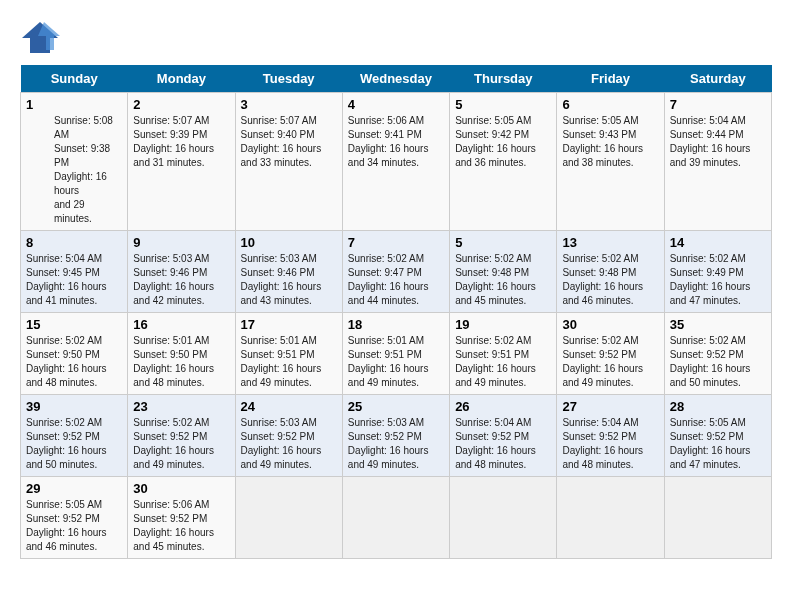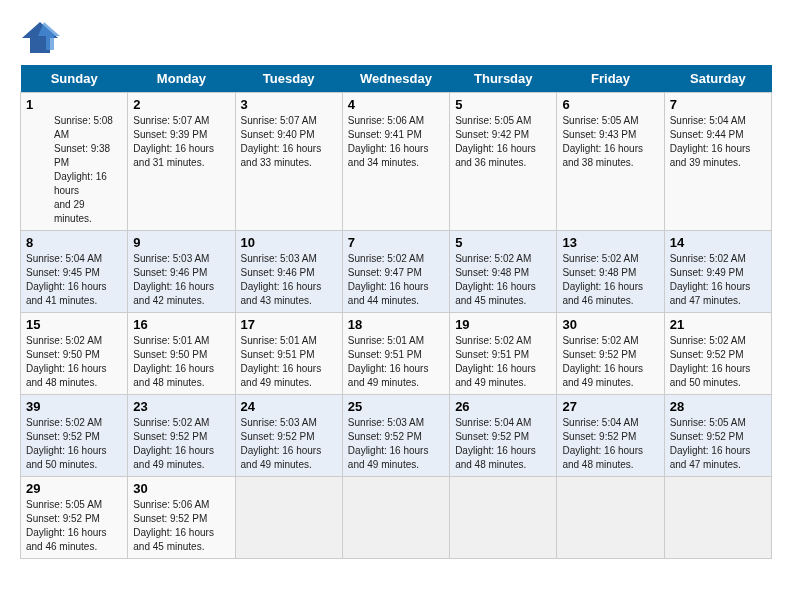--- a/index.html
+++ b/index.html
@@ -258,21 +258,21 @@
 and 49 minutes.</div>
         </td>
         <td>
           <span class="day-num">30</span>
           <div class="day-info" style="white-space: pre-line;">Sunrise: 5:02 AM
 Sunset: 9:52 PM
 Daylight: 16 hours
 and 49 minutes.</div>
         </td>
         <td>
-          <span class="day-num">21</span>
+          <span class="day-num">35</span>
           <div class="day-info" style="white-space: pre-line;">Sunrise: 5:02 AM
 Sunset: 9:52 PM
 Daylight: 16 hours
 and 50 minutes.</div>
         </td>
       </tr>
       <tr>
         <td>
           <span class="day-num">39</span>
           <div class="day-info" style="white-space: pre-line;">Sunrise: 5:02 AM

